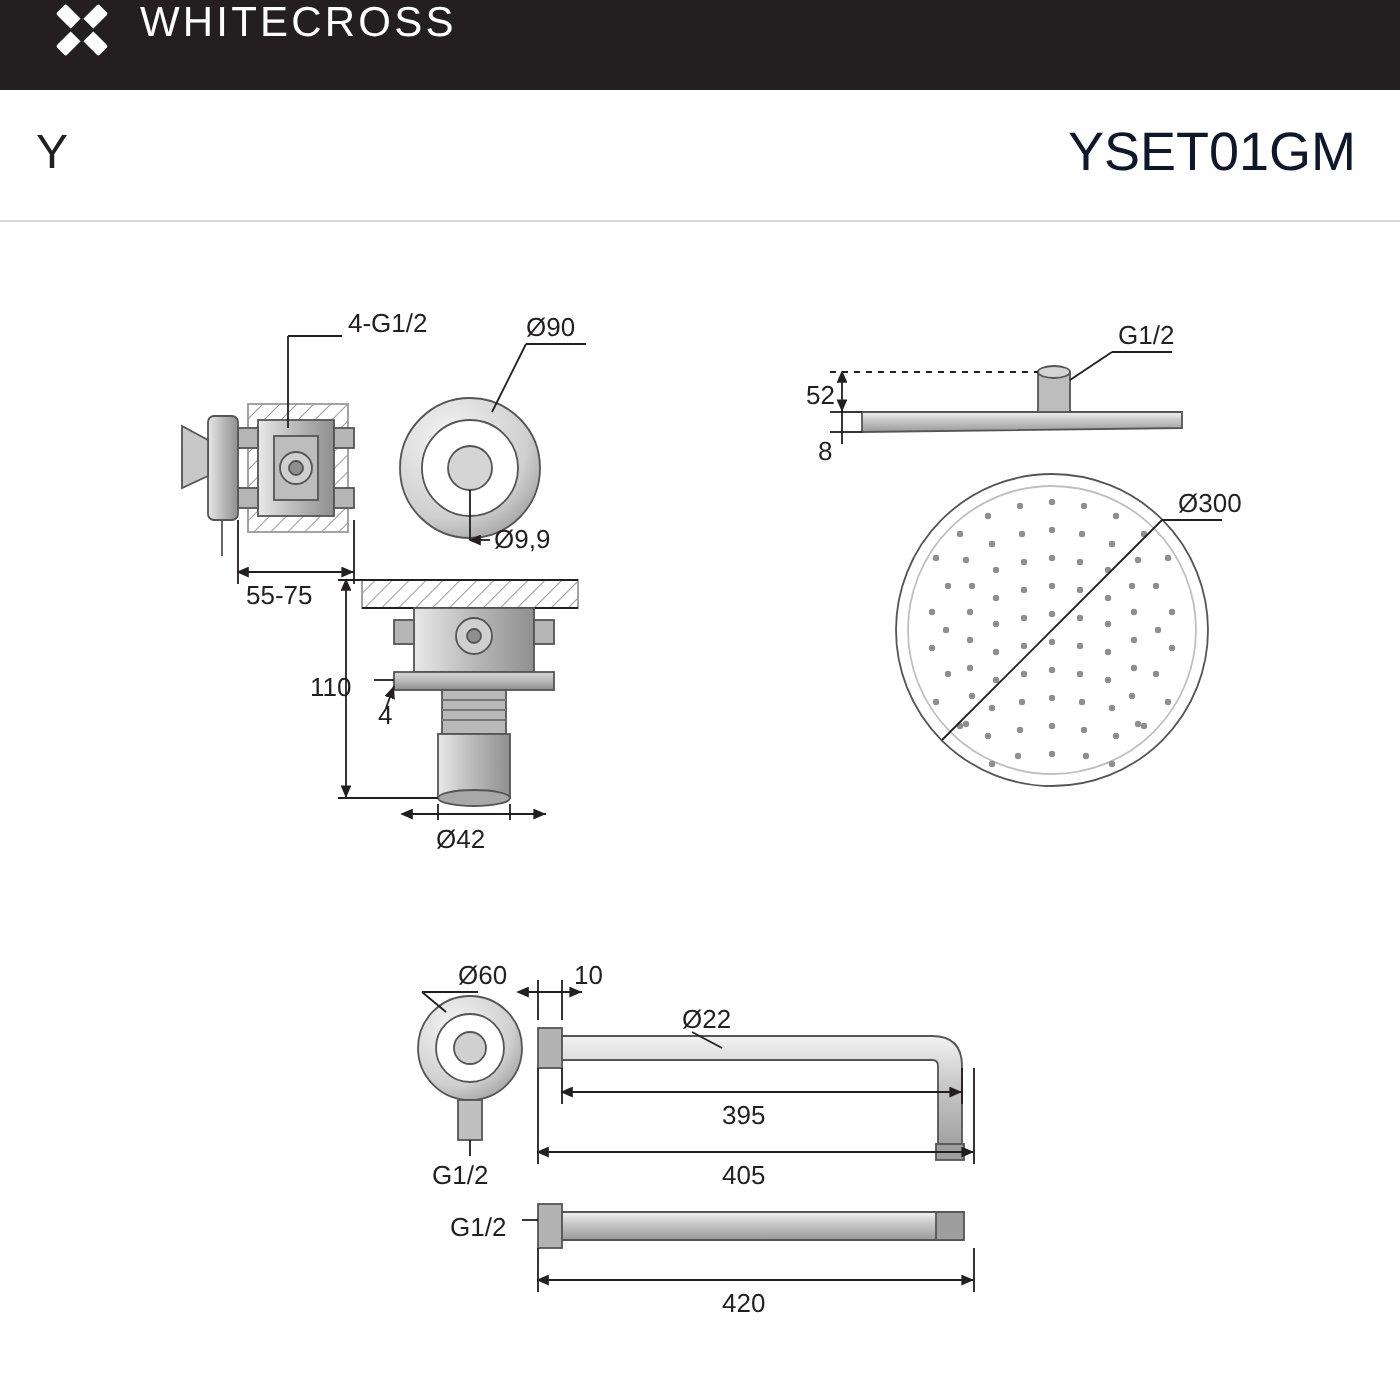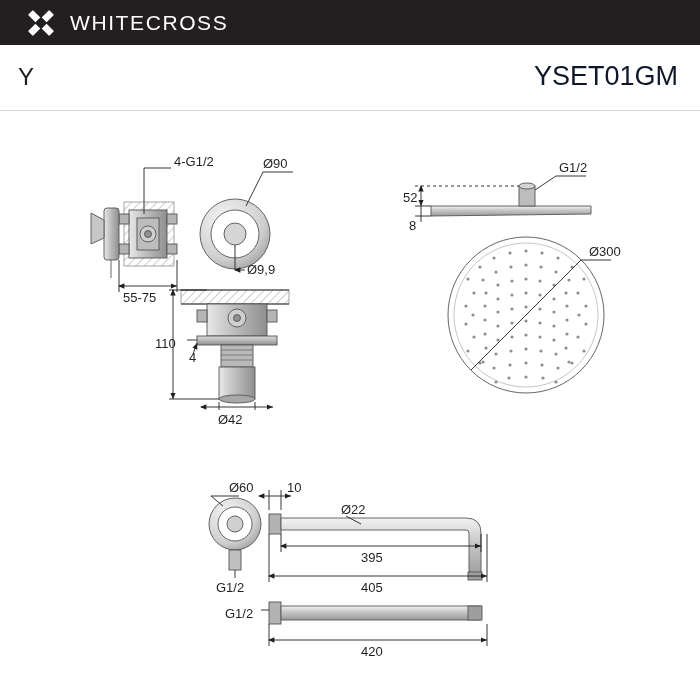--- a/index.html
+++ b/index.html
@@ -16,21 +16,21 @@
     overflow: hidden;
   }
 
   
   .header-bar {
     position: absolute;
     left: 0; top: 0;
     width: 700px; height: 45px;
     background: #231f20;
     display: flex;
-    align-items: center;
+    align-items: flex-start;
   }
   .brand-logo {
     width: 30px; height: 30px;
     margin-left: 26px;
     position: relative;
     flex: none;
   }
   .brand-logo .bar {
     position: absolute;
     left: 50%; top: 50%;

